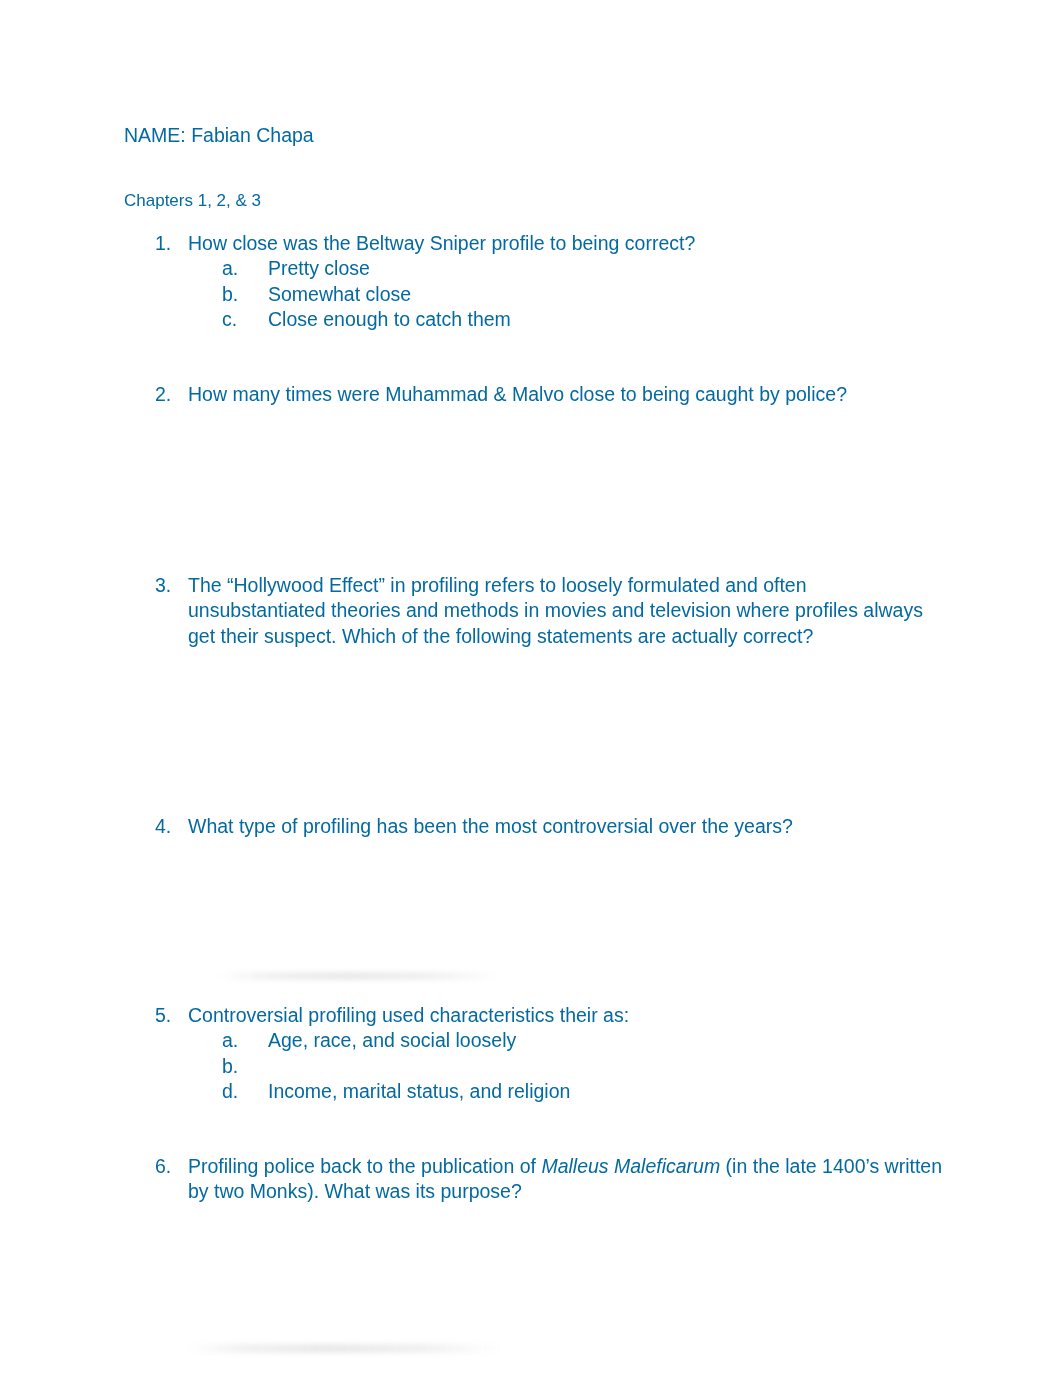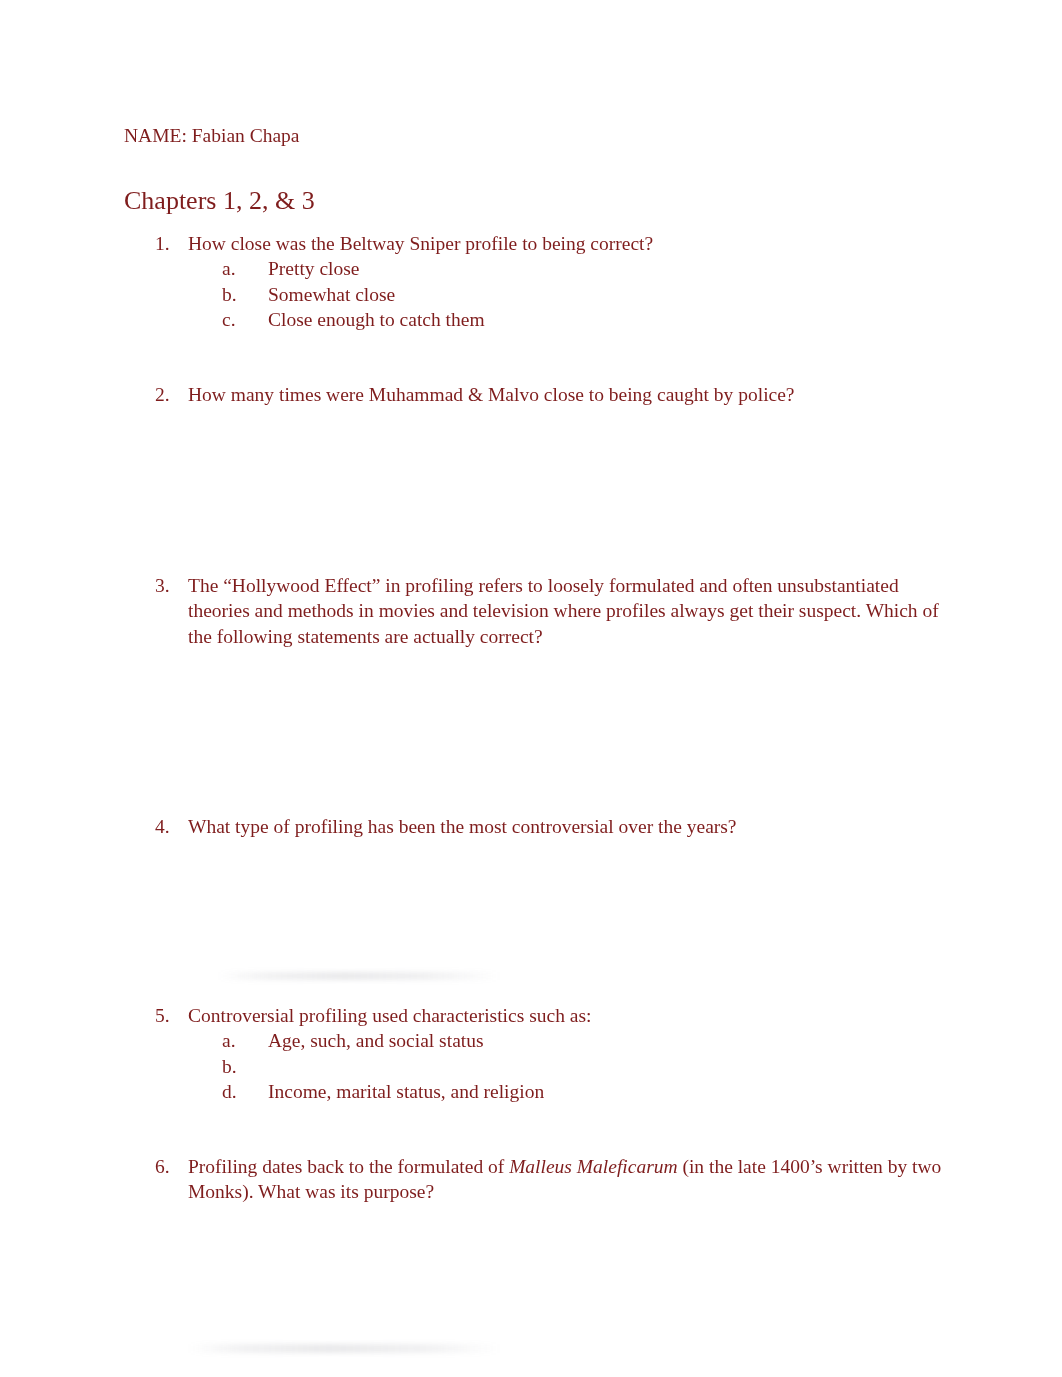--- a/index.html
+++ b/index.html
@@ -5,22 +5,22 @@
   html, body {
     margin: 0;
     padding: 0;
     background: #ffffff;
   }
   .page {
     position: relative;
     width: 1062px;
     height: 1377px;
     background: #ffffff;
-    font-family: Liberation Serif, serif;
-    color: #7f1d1d;
+    font-family: Liberation Sans, sans-serif;
+    color: #0369a1;
     overflow: hidden;
   }
 
   
   .name-line {
     position: absolute;
     left: 124px;
     top: 123px;
     font-size: 19.5px;
     line-height: 25px;
@@ -34,21 +34,21 @@
     text-align: center;
     font-size: 19.5px;
     font-weight: bold;
     line-height: 25px;
     letter-spacing: 0.1px;
   }
   .chapters-line {
     position: absolute;
     left: 124px;
     top: 188px;
-    font-size: 26px;
+    font-size: 17px;
     line-height: 25px;
     white-space: nowrap;
   }
 
   
   .q-block {
     position: absolute;
     left: 155px;
     width: 790px;
   }
@@ -166,32 +166,32 @@
       </div>
       <div class="q-block" style="top: 814px;">
         <div class="q-row">
           <span class="q-num">4.</span>
           <span class="q-text">What type of profiling has been the most controversial over the years?</span>
         </div>
       </div>
       <div class="q-block" style="top: 1003px;">
         <div class="q-row">
           <span class="q-num">5.</span>
-          <span class="q-text">Controversial profiling used characteristics such as:</span>
+          <span class="q-text">Controversial profiling used characteristics their as:</span>
         </div>
         <ul class="opt-list">
-          <li class="opt-row"><span class="opt-letter">a.</span><span class="opt-text">Age, such, and social status</span></li>
+          <li class="opt-row"><span class="opt-letter">a.</span><span class="opt-text">Age, race, and social loosely</span></li>
           <li class="opt-row"><span class="opt-letter">b.</span></li>
           <li class="opt-row"><span class="opt-letter">d.</span><span class="opt-text">Income, marital status, and religion</span></li>
         </ul>
       </div>
       <div class="q-block" style="top: 1154px;">
         <div class="q-row">
           <span class="q-num">6.</span>
-          <span class="q-text"><span>Profiling dates back to the formulated of </span><i>Malleus Maleficarum</i><span> (in the late 1400’s written by two Monks). What was its purpose?</span></span>
+          <span class="q-text"><span>Profiling police back to the publication of </span><i>Malleus Maleficarum</i><span> (in the late 1400’s written by two Monks). What was its purpose?</span></span>
         </div>
       </div>
     </div>
 
   <div class="smudge" style="left:218px; top:972px; width:282px; height:8px;"></div>
   <div class="smudge" style="left:188px; top:1344px; width:312px; height:9px;"></div>
 
 </div>
 
 </body></html>

